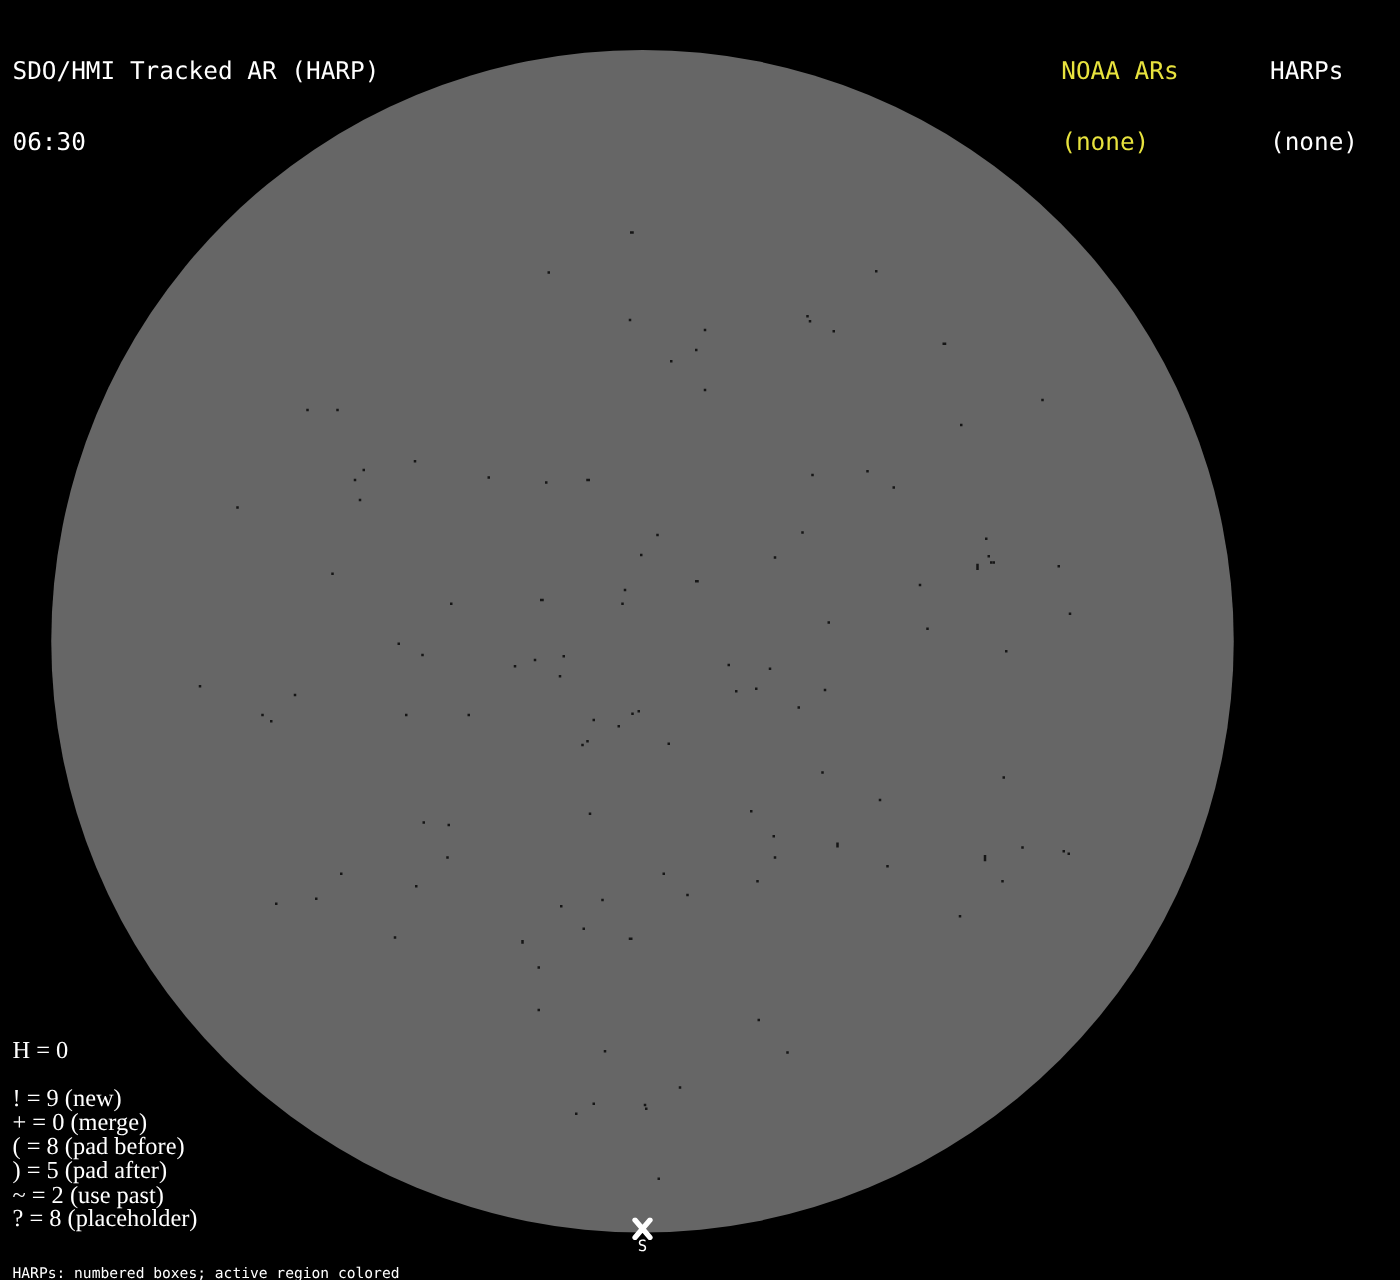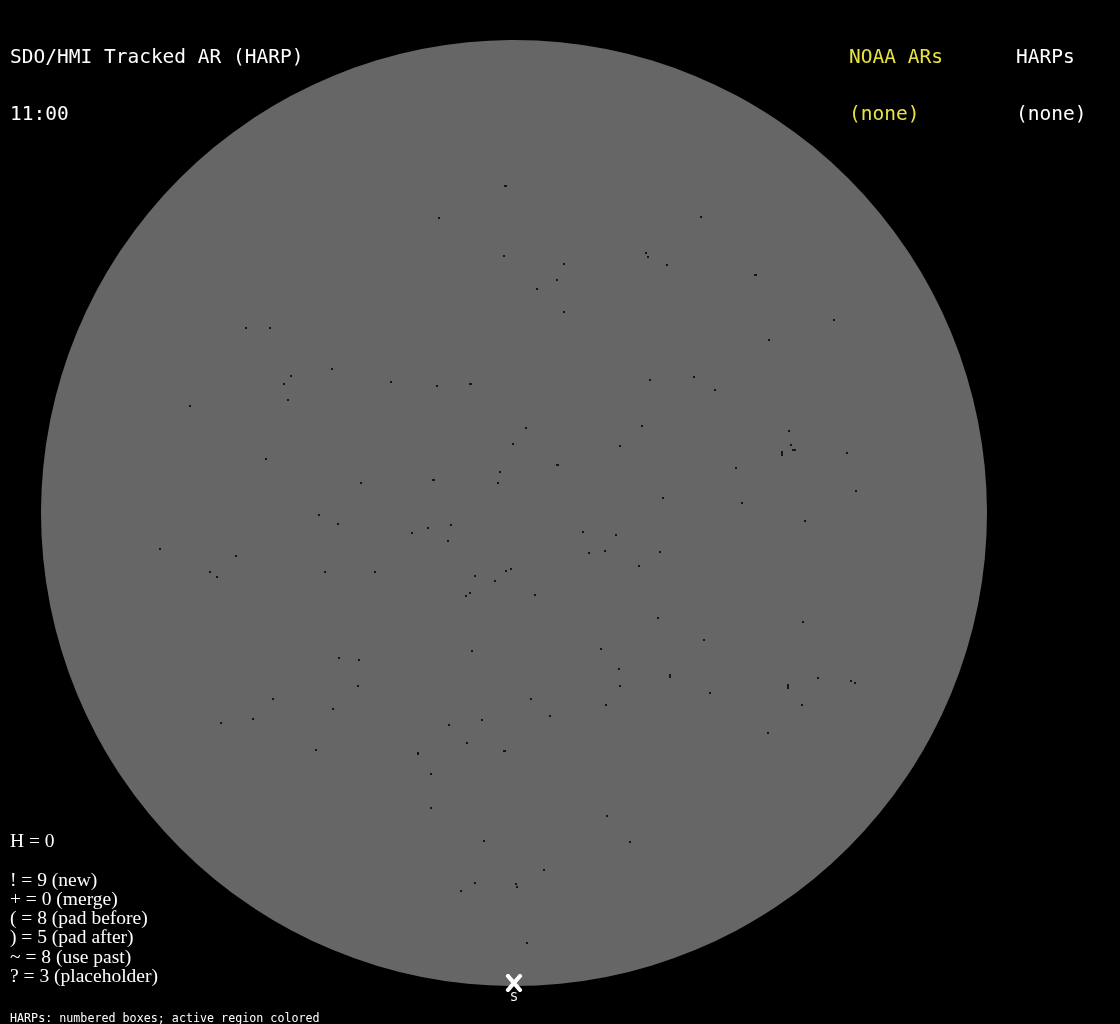--- a/index.html
+++ b/index.html
@@ -153,34 +153,34 @@
       <div class="speck" style="left: 474px; top: 882px; width: 2px; height: 2px; background: rgb(22, 22, 22);"></div>
       <div class="speck" style="left: 515px; top: 883px; width: 2px; height: 2px; background: rgb(22, 22, 22);"></div>
       <div class="speck" style="left: 516px; top: 886px; width: 2px; height: 2px; background: rgb(22, 22, 22);"></div>
       <div class="speck" style="left: 460px; top: 890px; width: 2px; height: 2px; background: rgb(22, 22, 22);"></div>
       <div class="speck" style="left: 526px; top: 942px; width: 2px; height: 2px; background: rgb(22, 22, 22);"></div>
       <div class="speck" style="left: 850px; top: 680px; width: 2px; height: 2px; background: rgb(22, 22, 22);"></div>
     </div>
 
   <div class="title-block">
     <div>SDO/HMI Tracked AR (HARP)</div>
-    <div>11:00</div>
+    <div>06:30</div>
   </div>
 
   <div class="annot-col noaa" id="noaa-col" style="color: rgb(232, 227, 62);">
     <div>NOAA ARs</div>
     <div>(none)</div>
   </div>
 
   <div class="annot-col harps">
     <div>HARPs</div>
     <div>(none)</div>
   </div>
 
-  <div class="legend" id="legend"><div>H = 0</div><div></div><div>! = 9 (new)</div><div>+ = 0 (merge)</div><div>( = 8 (pad before)</div><div>) = 5 (pad after)</div><div>~ = 8 (use past)</div><div>? = 3 (placeholder)</div></div>
+  <div class="legend" id="legend"><div>H = 0</div><div></div><div>! = 9 (new)</div><div>+ = 0 (merge)</div><div>( = 8 (pad before)</div><div>) = 5 (pad after)</div><div>~ = 2 (use past)</div><div>? = 8 (placeholder)</div></div>
 
   <div class="footnotes">
     <div>HARPs: numbered boxes; active region colored</div>
     
   </div>
 
   <div class="south-marker" id="south-marker" style="left: 505px; top: 974px;">
     <svg width="18" height="18" viewBox="0 0 18 18">
       <path d="M3 2 L15 16 M15 2 L3 16" stroke="#ffffff" stroke-width="4.2" stroke-linecap="round" fill="none"></path>
     </svg>

